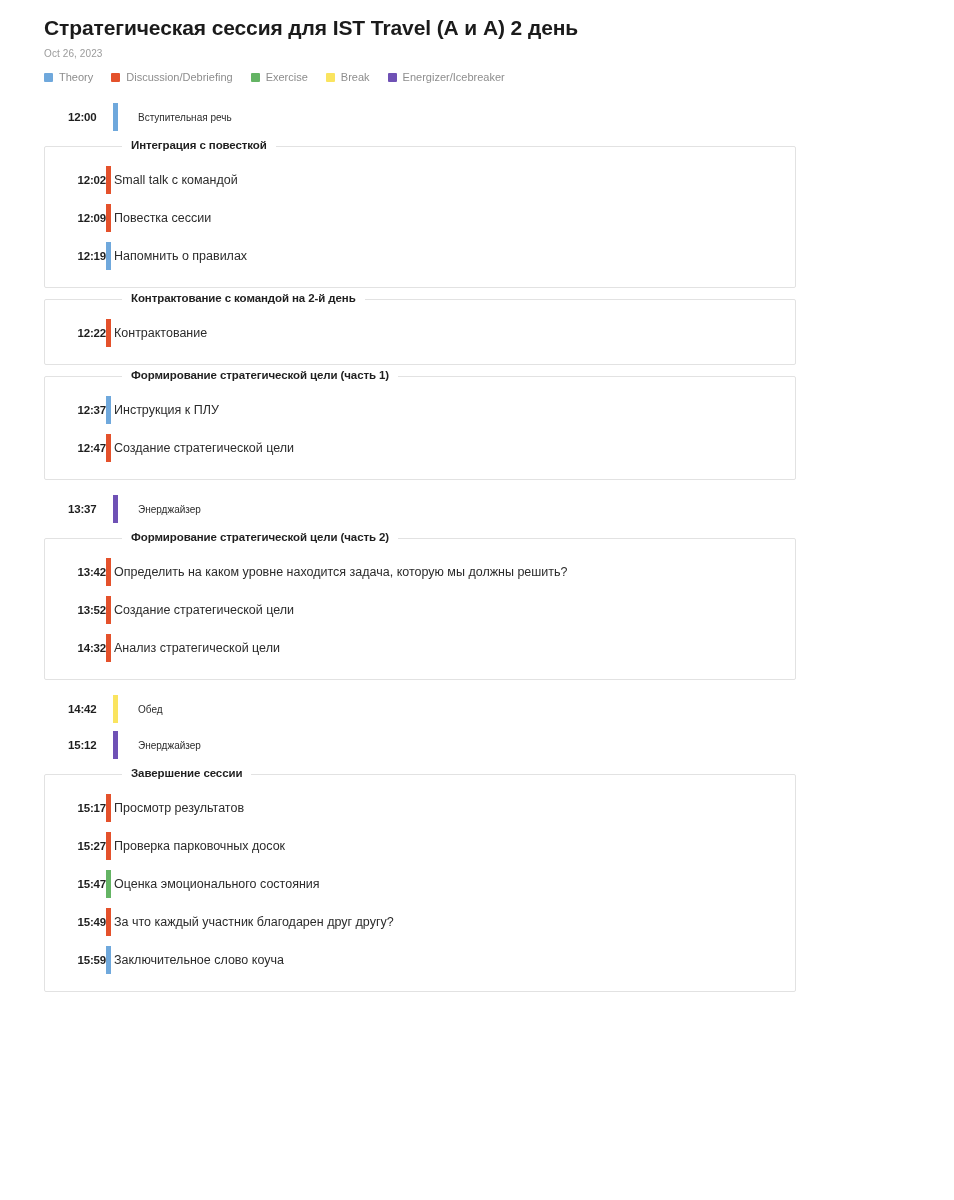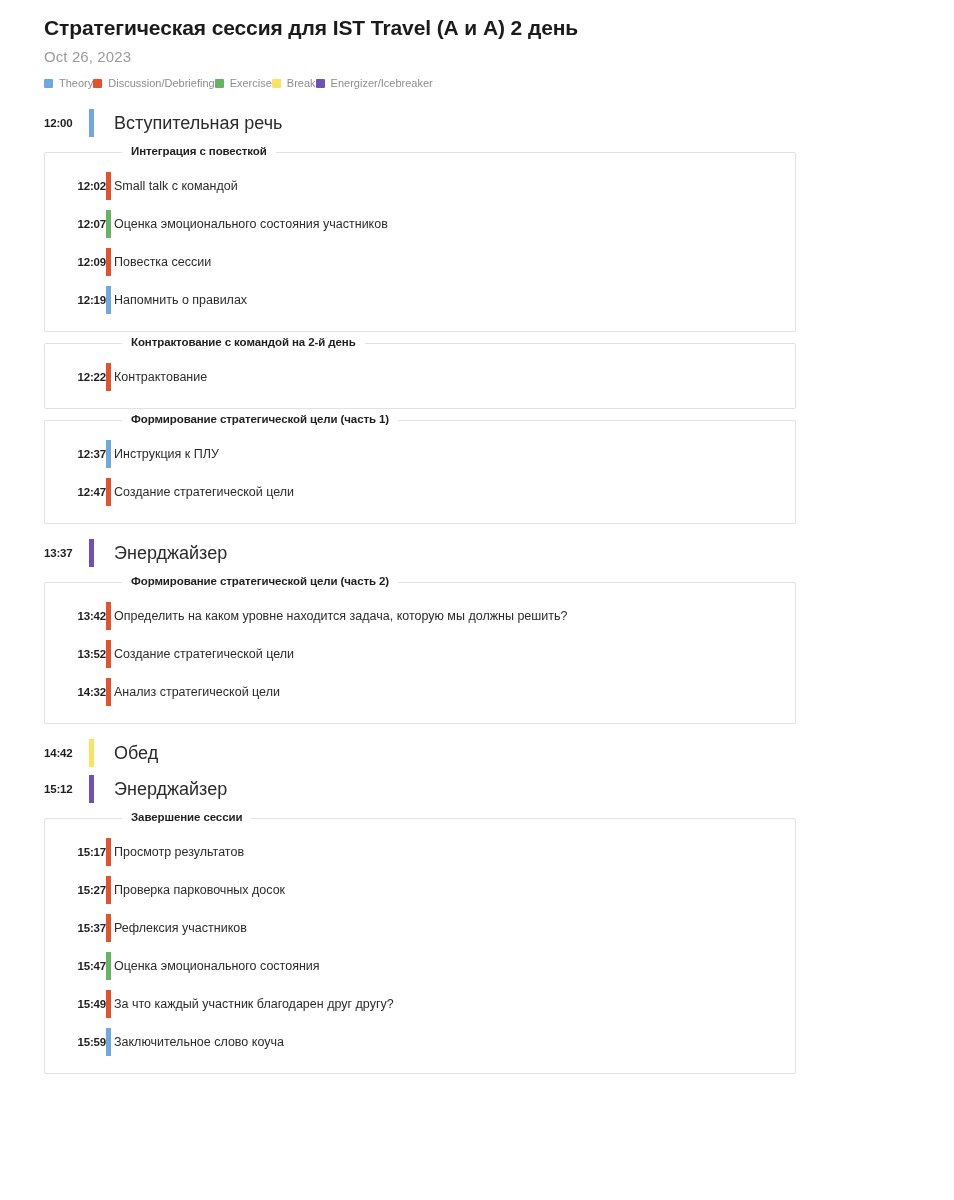--- a/index.html
+++ b/index.html
@@ -24,30 +24,31 @@
   .header { padding: 14px 0 0 44px; }
   .doc-title {
     font-size: 21px;
     font-weight: bold;
     letter-spacing: -0.1px;
     color: #1b1b1b;
     line-height: 28px;
     margin: 0;
   }
   .doc-date {
-    font-size: 15px;
+    font-size: 10px;
     color: #9b9b9b;
     margin-top: 6px;
     letter-spacing: 0.1px;
   }
 
   
   .legend {
     display: flex;
     align-items: center;
+    gap: 18px;
     margin-top: 12px;
     margin-left: 0px;
   }
   .legend-item {
     display: flex;
     align-items: center;
     gap: 6px;
   }
   .legend-swatch {
     width: 9px; height: 9px;
@@ -63,36 +64,36 @@
   
   .timeline {
     margin-top: 16px;
   }
 
   
   .free-row {
     display: flex;
     align-items: center;
     min-height: 36px;
-    padding-left: 44px;
+    padding-left: 68px;
   }
   .free-row .time {
     flex: 0 0 45px;
     font-size: 11.5px;
     font-weight: bold;
     color: #1f1f1f;
     letter-spacing: -0.2px;
   }
   .free-row .bar {
     flex: 0 0 5px;
     width: 5px;
     height: 28px;
   }
   .free-row .label {
-    font-size: 18px;
+    font-size: 10px;
     color: #2b2b2b;
     padding-left: 20px;
   }
   .free-row.end-row { min-height: 34px; margin-top: 8px; }
   .free-row.end-row .time { color: #8d8d8d; }
   .free-row.end-row .bar { background: transparent; }
   .free-row.end-row .label {
     color: #8d8d8d;
     font-style: italic;
     font-size: 12px;
@@ -192,25 +193,20 @@
         <div class="group-legend-wrap">
           <div class="group-title">Интеграция с повесткой</div>
         </div>
         <div class="group-body">
           <div class="group-row">
             <div class="time">12:02</div>
             <div class="bar" style="background: rgb(228, 81, 43);"></div>
             <div class="label">Small talk с командой</div>
           </div>
           <div class="group-row">
-            <div class="time">12:07</div>
-            <div class="bar" style="background: rgb(100, 180, 100);"></div>
-            <div class="label">Оценка эмоционального состояния участников</div>
-          </div>
-          <div class="group-row">
             <div class="time">12:09</div>
             <div class="bar" style="background: rgb(228, 81, 43);"></div>
             <div class="label">Повестка сессии</div>
           </div>
           <div class="group-row">
             <div class="time">12:19</div>
             <div class="bar" style="background: rgb(111, 168, 220);"></div>
             <div class="label">Напомнить о правилах</div>
           </div>
         </div>
@@ -290,25 +286,20 @@
             <div class="time">15:17</div>
             <div class="bar" style="background: rgb(228, 81, 43);"></div>
             <div class="label">Просмотр результатов</div>
           </div>
           <div class="group-row">
             <div class="time">15:27</div>
             <div class="bar" style="background: rgb(228, 81, 43);"></div>
             <div class="label">Проверка парковочных досок</div>
           </div>
           <div class="group-row">
-            <div class="time">15:37</div>
-            <div class="bar" style="background: rgb(228, 81, 43);"></div>
-            <div class="label">Рефлексия участников</div>
-          </div>
-          <div class="group-row">
             <div class="time">15:47</div>
             <div class="bar" style="background: rgb(100, 180, 100);"></div>
             <div class="label">Оценка эмоционального состояния</div>
           </div>
           <div class="group-row">
             <div class="time">15:49</div>
             <div class="bar" style="background: rgb(228, 81, 43);"></div>
             <div class="label">За что каждый участник благодарен друг другу?</div>
           </div>
           <div class="group-row">

